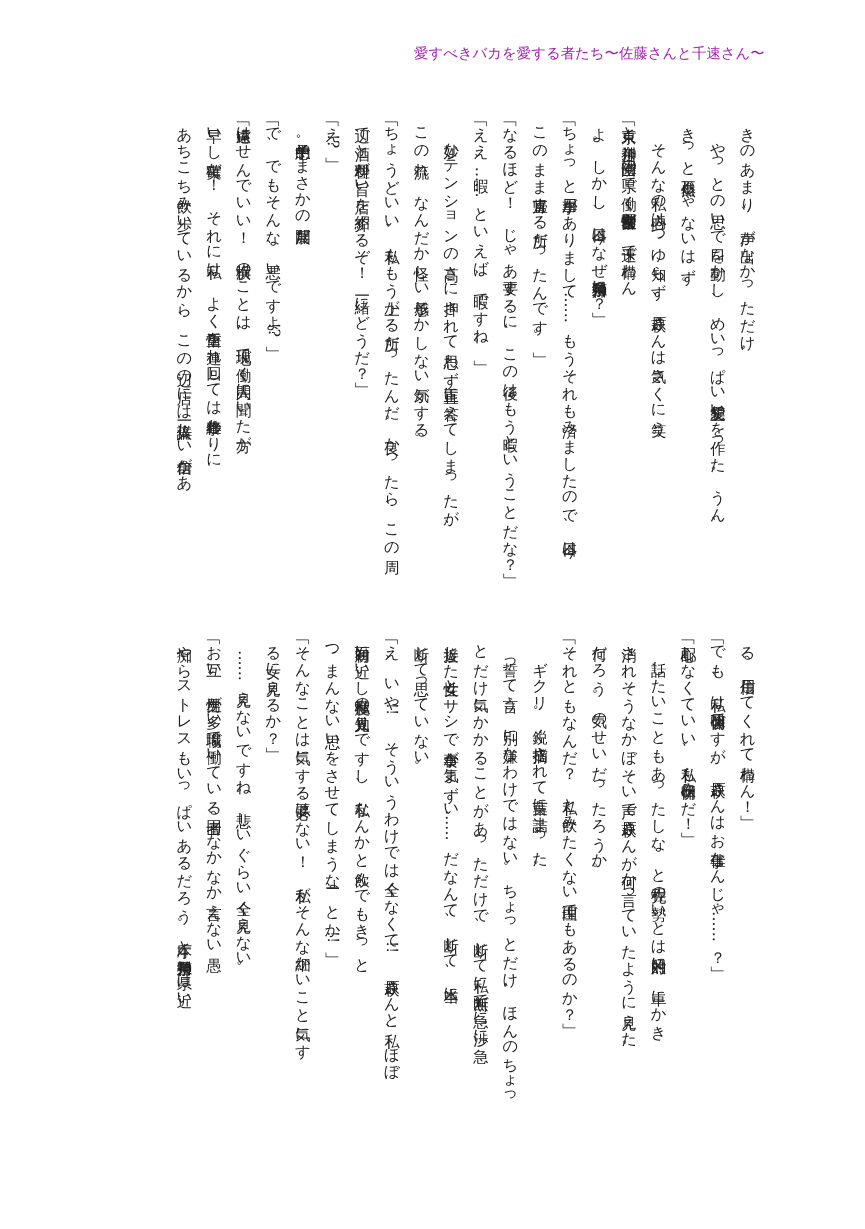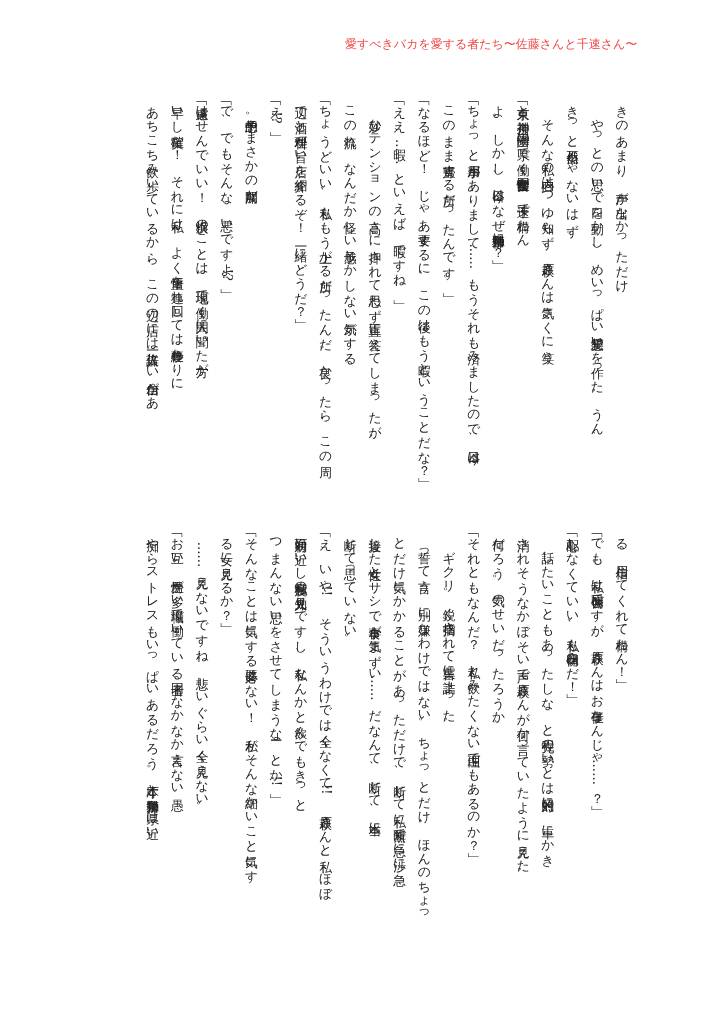--- a/index.html
+++ b/index.html
@@ -21,21 +21,21 @@
     width: 721px;
     height: 1024px;
     background: #ffffff;
   }
   .running-header {
     position: absolute;
     left: 345px;
     top: 37px;
     font-size: 12px;
     line-height: 14px;
-    color: #ef4444;
+    color: #a21caf;
     white-space: nowrap;
     letter-spacing: 0;
   }
   .text-block {
     position: absolute;
     right: 87px;
     width: 494px;
     height: 400px;
     writing-mode: vertical-rl;
     -webkit-writing-mode: vertical-rl;

